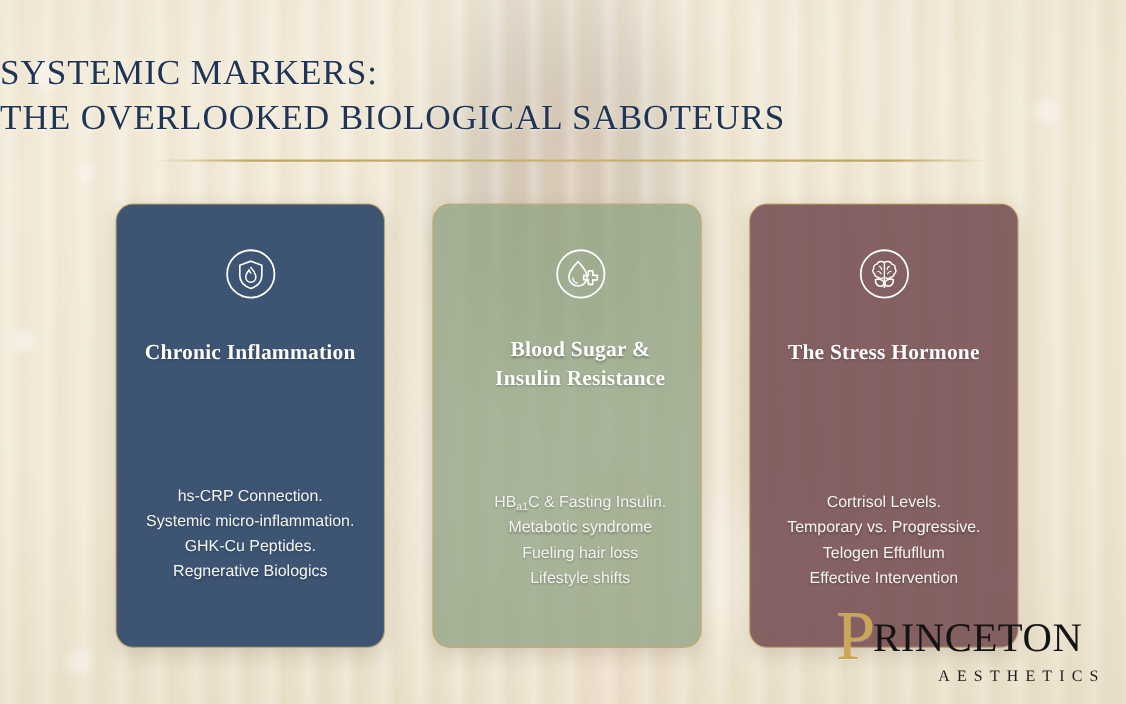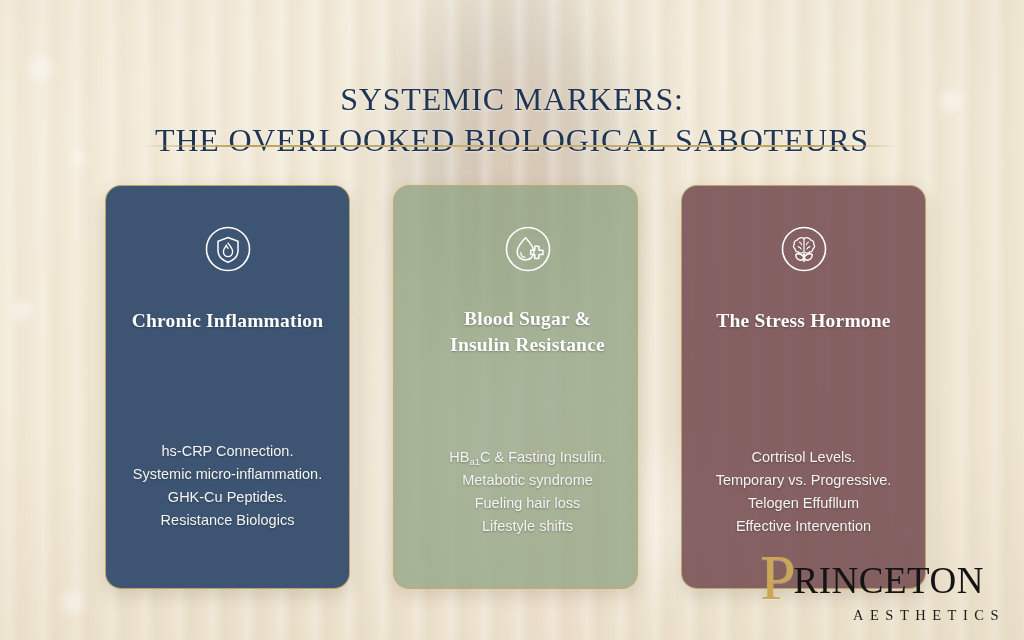--- a/index.html
+++ b/index.html
@@ -65,21 +65,21 @@
   .vig{
     position:absolute; inset:0;
     background:radial-gradient(120% 95% at 50% 45%, rgba(255,255,255,0) 45%, rgba(196,178,146,0.22) 100%);
   }
   .warm{
     position:absolute; inset:0;
     background:linear-gradient(105deg, rgba(246,238,221,0.55) 0%, rgba(247,240,224,0.18) 38%, rgba(240,231,211,0.40) 100%);
   }
 
   
-  .title-wrap{ position:absolute; left:0; right:0; top:45px; text-align:center;margin-top:34px; }
+  .title-wrap{ position:absolute; left:0; right:0; top:45px; text-align:left; }
   .title-line{
     font-family:"Liberation Serif", serif;
     color:#1f3553;
     font-size:32px;
     letter-spacing:.8px;
     line-height:1.28;
     font-weight:400;
     text-shadow:0 1px 2px rgba(255,255,255,.55);
   }
   .divider{
@@ -204,21 +204,21 @@
           <circle cx="29" cy="29" r="21.5"></circle>
           <path d="M29 17.5 L39 21.2 V30.5 C39 36.6 34.4 40.4 29 42.2 C23.6 40.4 19 36.6 19 30.5 V21.2 Z" stroke-width="1.5"></path>
           <path d="M29 23.2 C31.6 26.4 33.6 28.6 33.6 31.6 C33.6 34.5 31.6 36.6 29 36.6 C26.4 36.6 24.4 34.5 24.4 31.6 C24.4 28.7 26.6 27.2 27.3 25.2 C27.6 26.6 28.3 27.5 29 28.2" stroke-width="1.4" stroke-linejoin="round" stroke-linecap="round"></path>
         </svg>
       </div>
       <div class="card-title">Chronic Inflammation</div>
       <div class="card-body">
         <span class="ln">hs-CRP Connection.</span>
         <span class="ln">Systemic micro-inflammation.</span>
         <span class="ln">GHK-Cu Peptides.</span>
-        <span class="ln">Resistance Biologics</span>
+        <span class="ln">Regnerative Biologics</span>
       </div>
     </div>
 
     <div class="card" id="card-2">
       <div class="icon-ring">
         <svg width="58" height="58" viewBox="0 0 58 58" fill="none" stroke="#ffffff" stroke-width="1.6">
           <circle cx="29" cy="29" r="21.5"></circle>
           <path d="M26.5 17.8 C26.5 17.8 18.2 26.4 18.2 31.8 C18.2 36.4 21.9 40 26.5 40 C31.1 40 34.8 36.4 34.8 31.8 C34.8 26.4 26.5 17.8 26.5 17.8 Z" stroke-width="1.5"></path>
           <path d="M21.8 32.6 C21.8 35.2 23.6 37.1 25.9 37.4" stroke-width="1.2" stroke-linecap="round"></path>
           <path d="M35.8 26.2 h4.1 v4.1 h4.1 v4.1 h-4.1 v4.1 h-4.1 v-4.1 h-4.1 v-4.1 h4.1 Z" stroke-width="1.5" stroke-linejoin="round" fill="none"></path>

